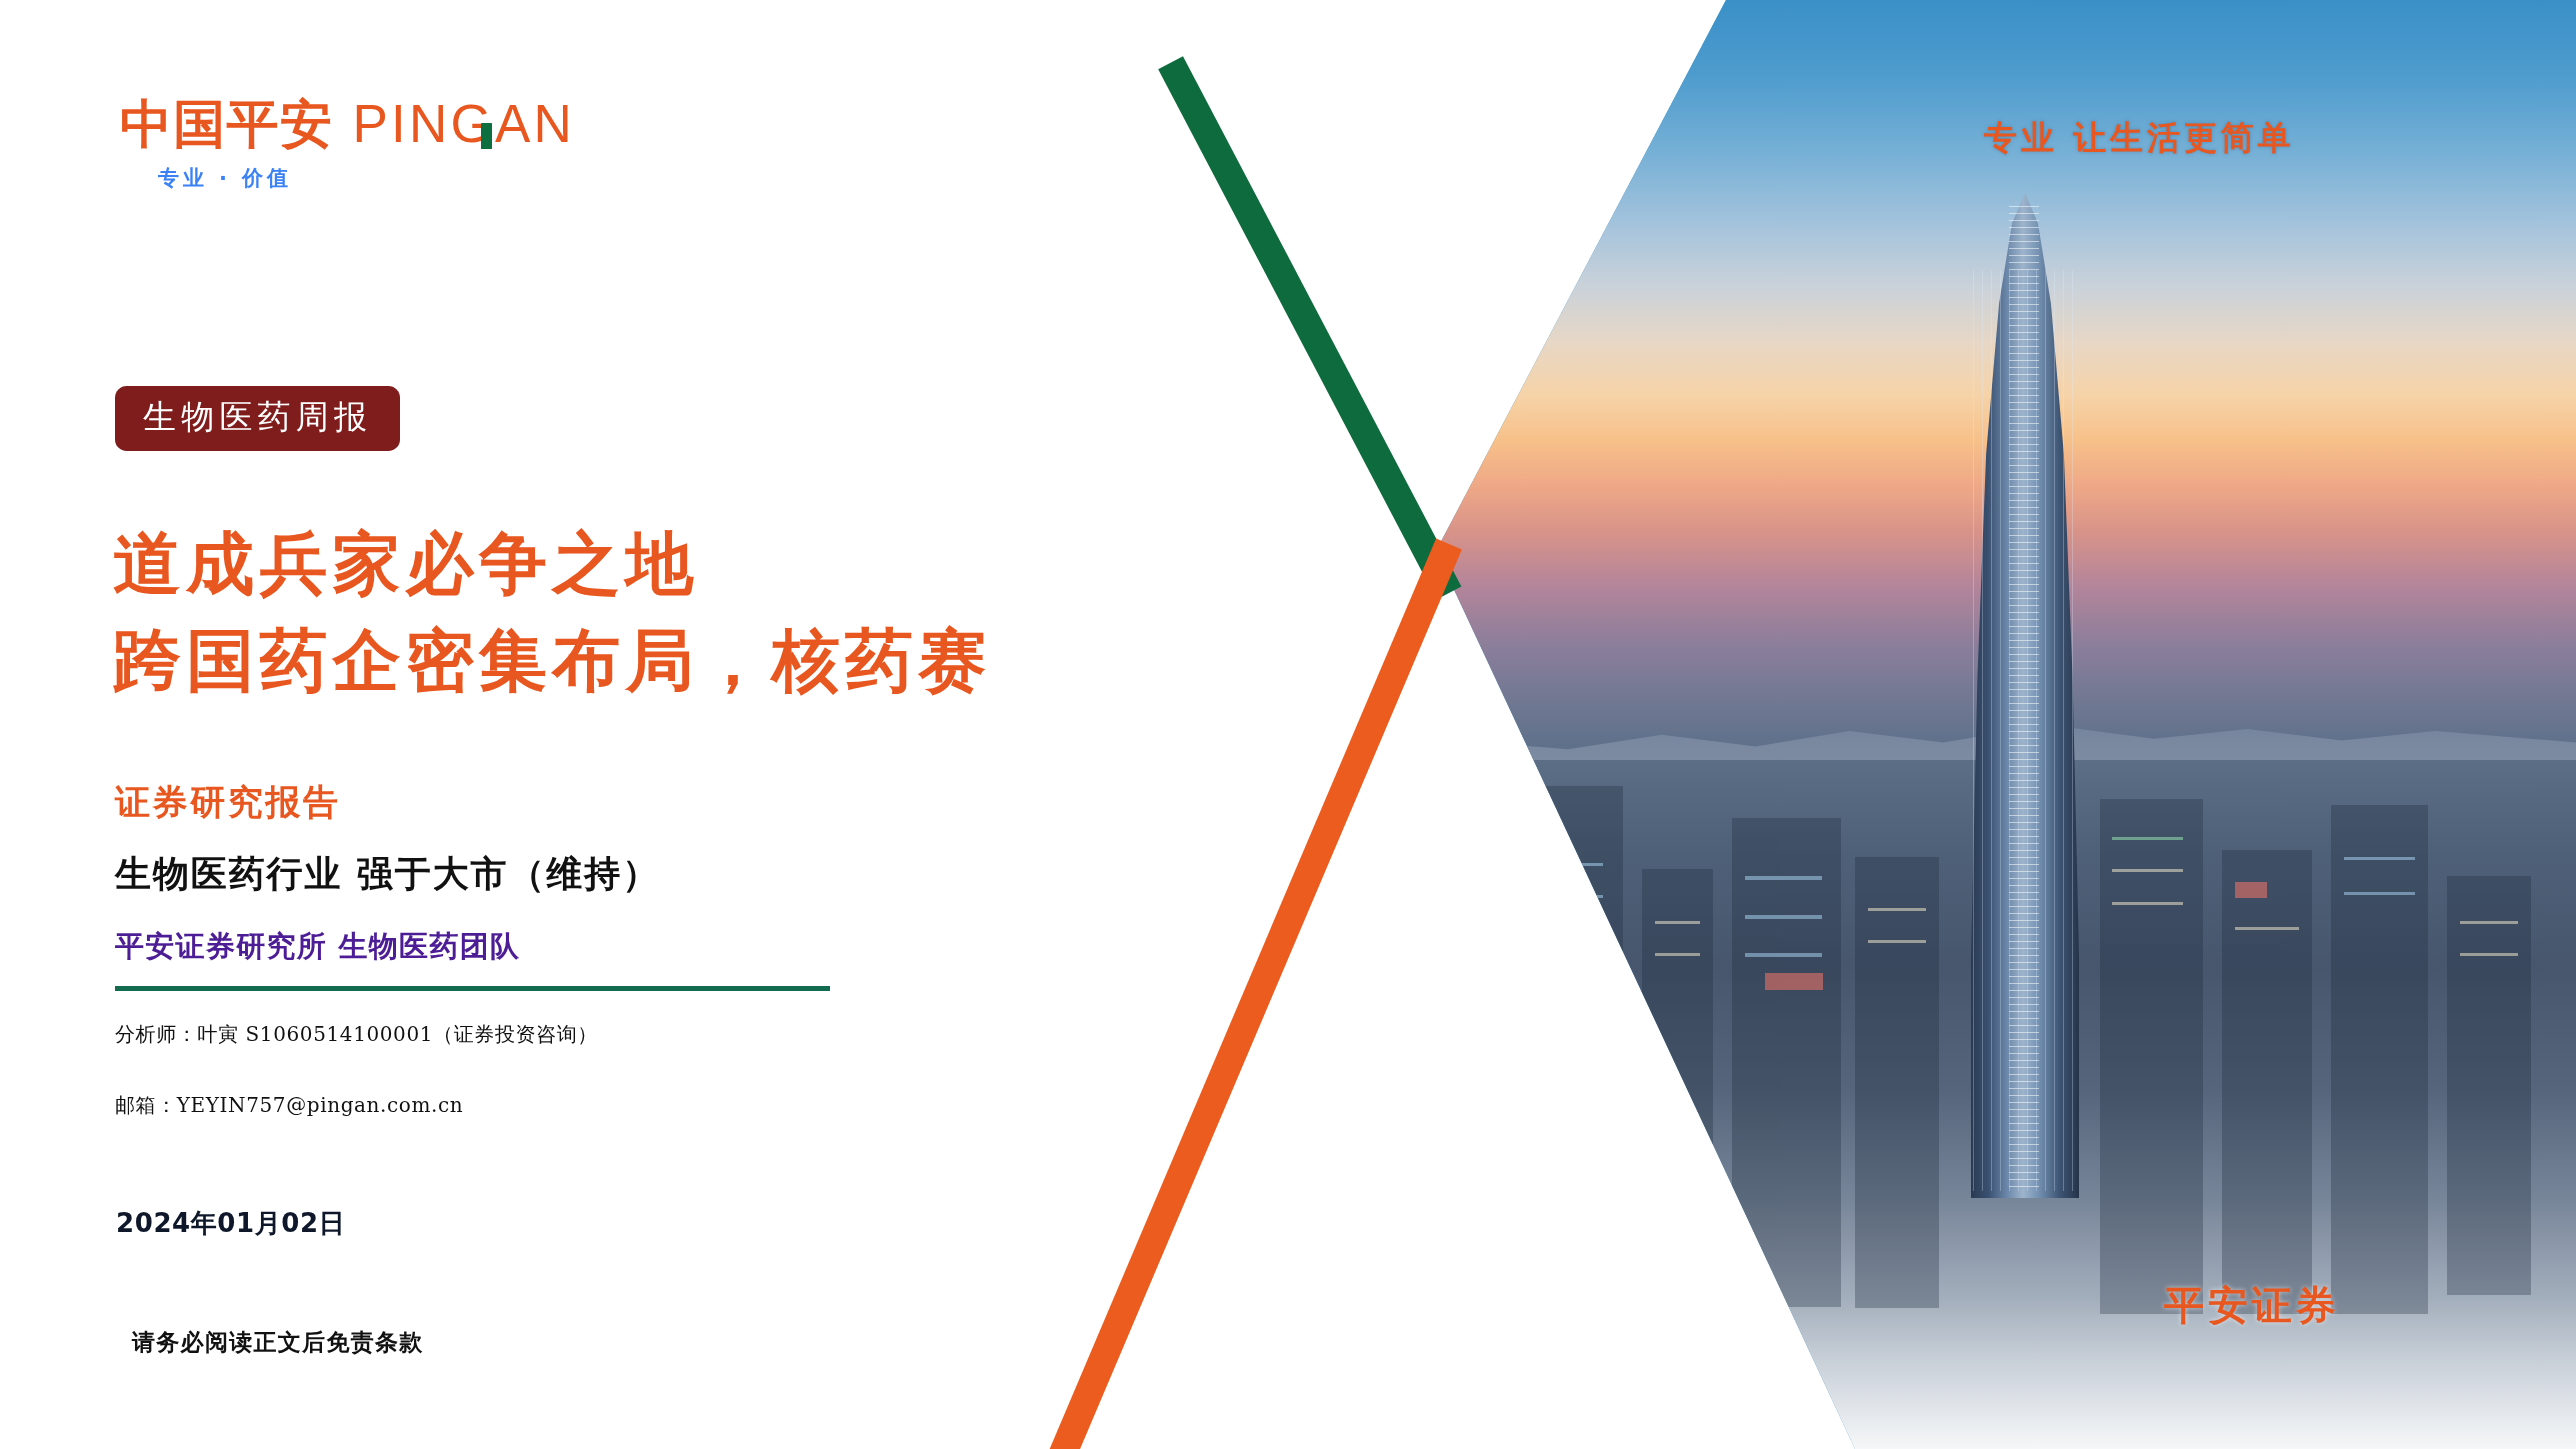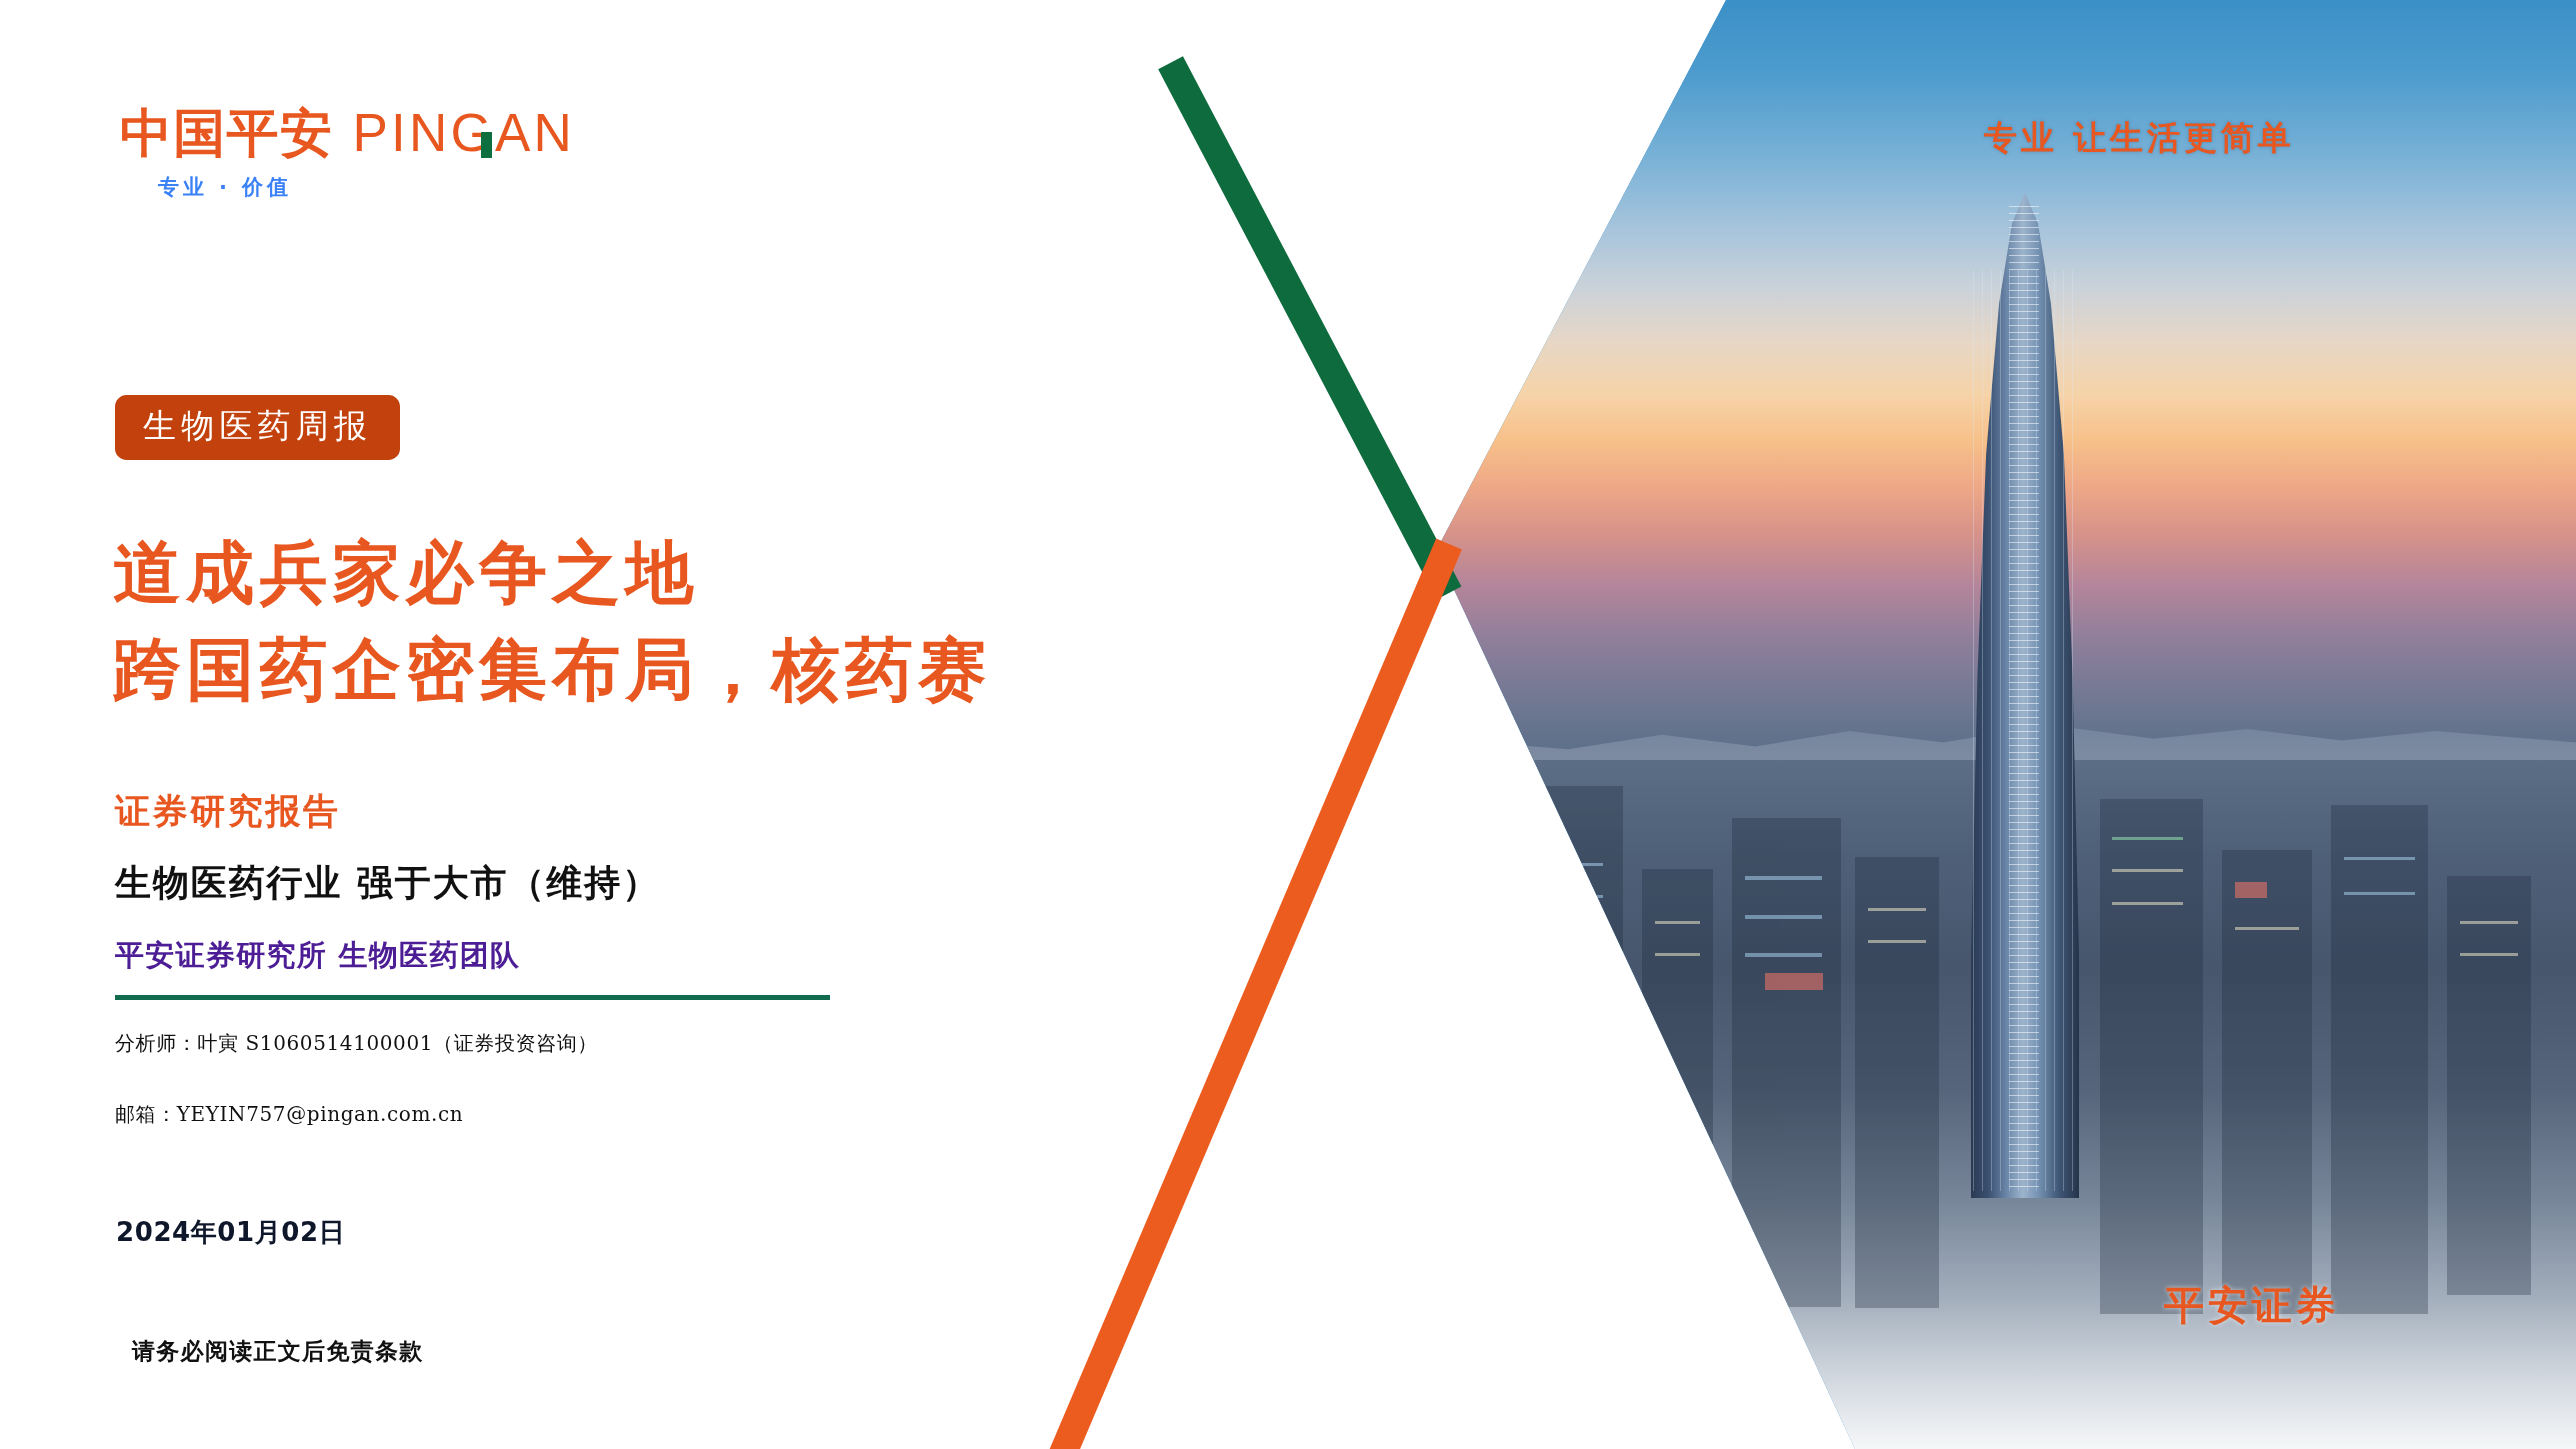--- a/index.html
+++ b/index.html
@@ -6,21 +6,21 @@
   * { margin:0; padding:0; box-sizing:border-box; }
   html,body { background:#ffffff; }
   body {
     width:2576px; height:1449px;
     position:relative; overflow:hidden;
     font-family:"Liberation Serif","DejaVu Serif",serif;
     background:#ffffff;
   }
 
   
-  .left-col{ position:absolute; left:0; top:9px; width:1481px; height:1302px; z-index:5; }
+  .left-col{ position:absolute; left:0; top:0; width:1481px; height:1302px; z-index:5; }
 
   
   .logo-block{ position:absolute; left:120px; top:97px; }
   .logo-row{ display:flex; align-items:center; gap:19.3px; }
   .logo-cn{
     font-family:"DejaVu Sans","Liberation Sans",sans-serif;
     font-weight:700; font-size:52px; color:#E8571F; letter-spacing:1.3px;
     line-height:1;
   }
   .logo-en{
@@ -34,21 +34,21 @@
   }
   .logo-sub{
     margin-top:14px; margin-left:38px;
     font-family:"DejaVu Sans","Liberation Sans",sans-serif;
     font-size:21px; color:#3b82f6; letter-spacing:3.9px; font-weight:700;
   }
 
   
   .badge{
     position:absolute; left:115px; top:386px;
-    background:#c2410c; color:#ffffff;
+    background:#7f1d1d; color:#ffffff;
     border-radius:11.6px;
     padding:14px 28px 16.7px 28px;
     font-size:33px; letter-spacing:5.2px;
     font-family:"DejaVu Serif","Liberation Serif",serif;
     line-height:1.05;
     white-space:nowrap;
   }
 
   
   .headline{

